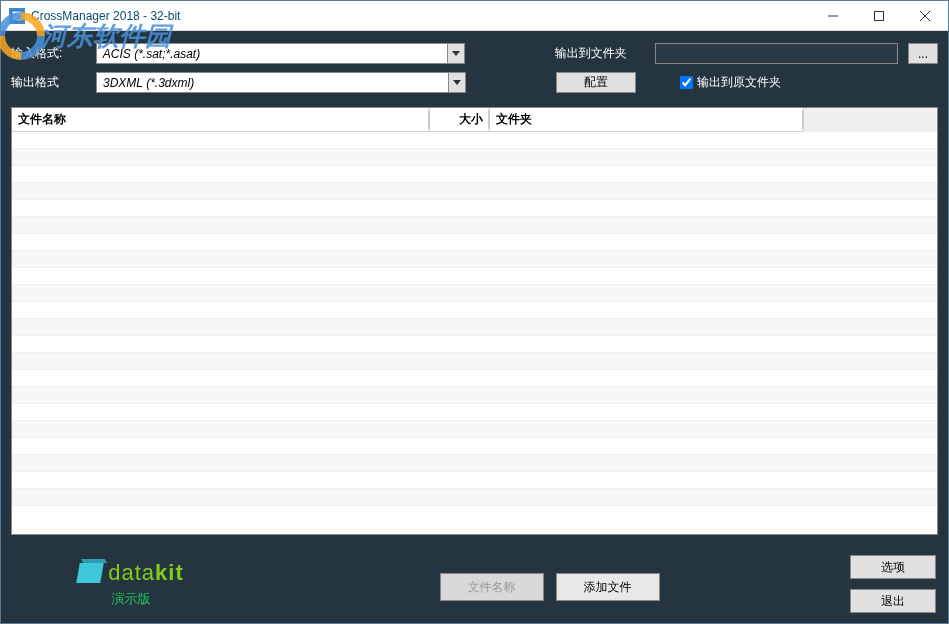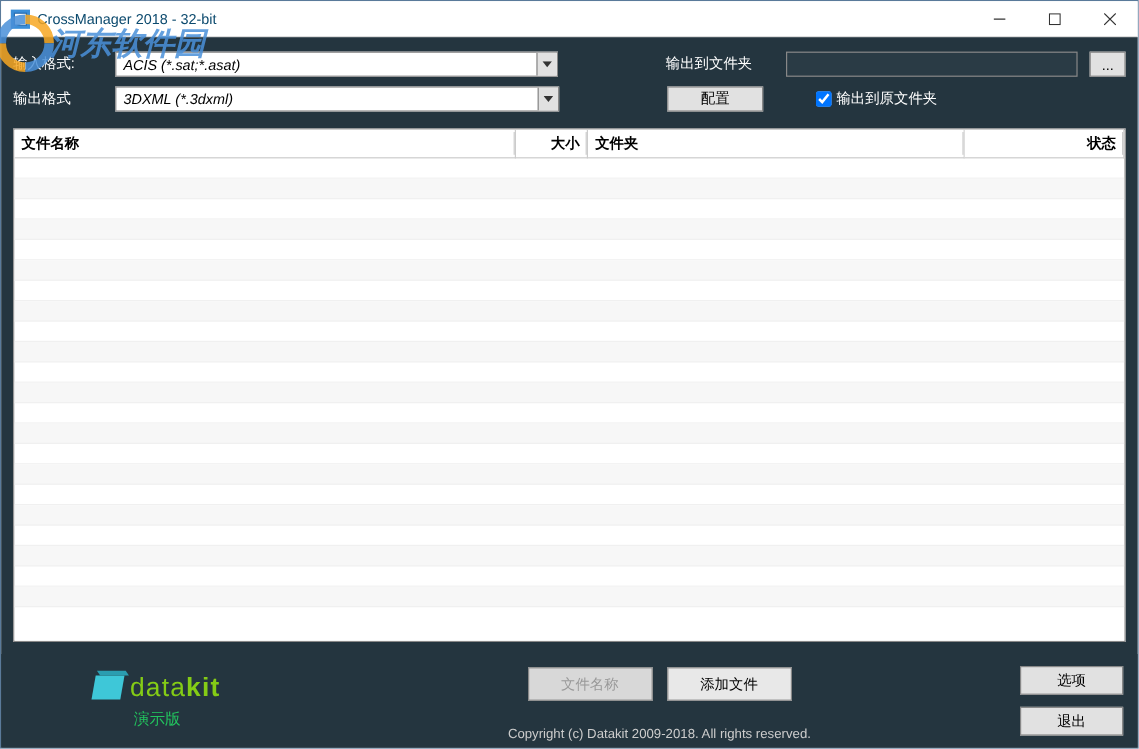--- a/index.html
+++ b/index.html
@@ -396,21 +396,20 @@
           <span>输出到原文件夹</span>
         </label>
       </div>
     </div>
 
     <div class="table-area">
       <div class="table-header">
         <div class="th th-filename">文件名称</div>
         <div class="th th-size">大小</div>
         <div class="th th-folder">文件夹</div>
-        <div class="th th-status">状态</div>
       </div>
       <div class="table-body">
         <div class="table-row"></div>
         <div class="table-row"></div>
         <div class="table-row"></div>
         <div class="table-row"></div>
         <div class="table-row"></div>
         <div class="table-row"></div>
         <div class="table-row"></div>
         <div class="table-row"></div>
@@ -437,21 +436,20 @@
           <div class="datakit-box"></div>
           <span class="datakit-text"><span>data</span><b>kit</b></span>
         </div>
         <span class="version-text">演示版</span>
       </div>
       <div class="footer-center">
         <div class="action-buttons">
           <button class="action-btn disabled">文件名称</button>
           <button class="action-btn">添加文件</button>
         </div>
-        <span class="copyright">Copyright (c) Datakit 2009-2018. All rights reserved.</span>
       </div>
       <div class="footer-right">
         <button class="side-btn">选项</button>
         <button class="side-btn">退出</button>
       </div>
     </div>
 
   </div>
 </div>
 

